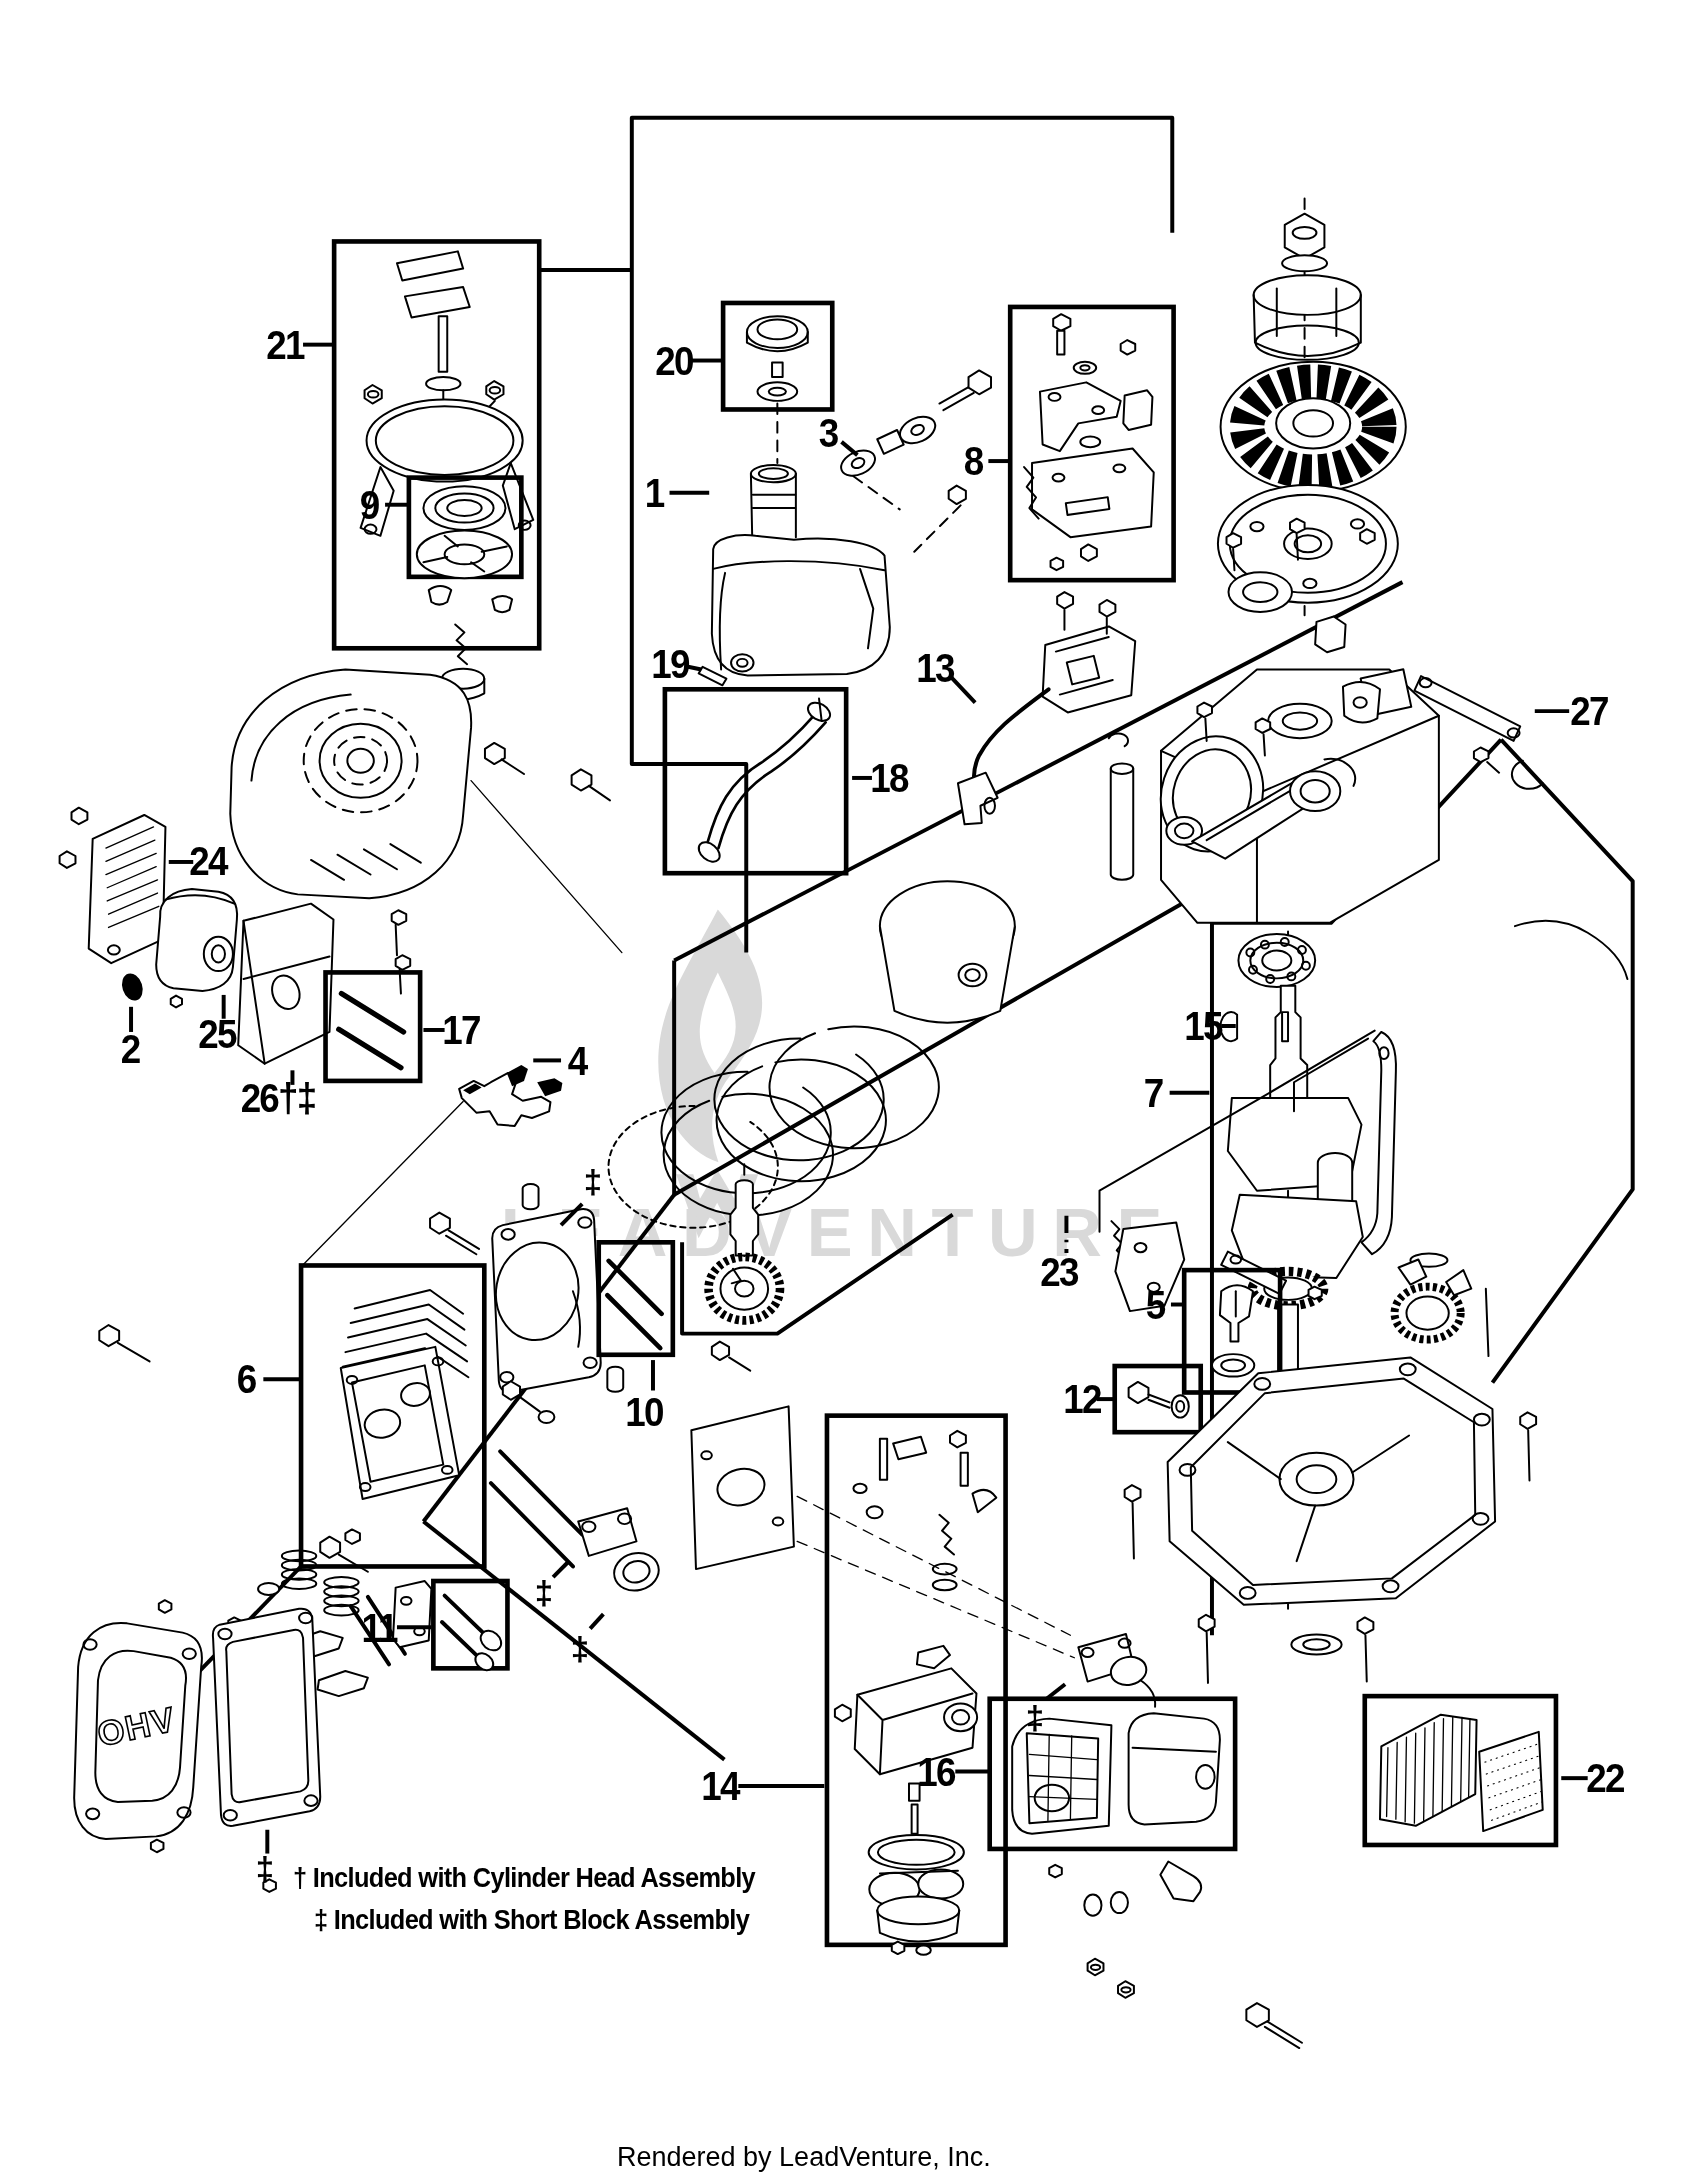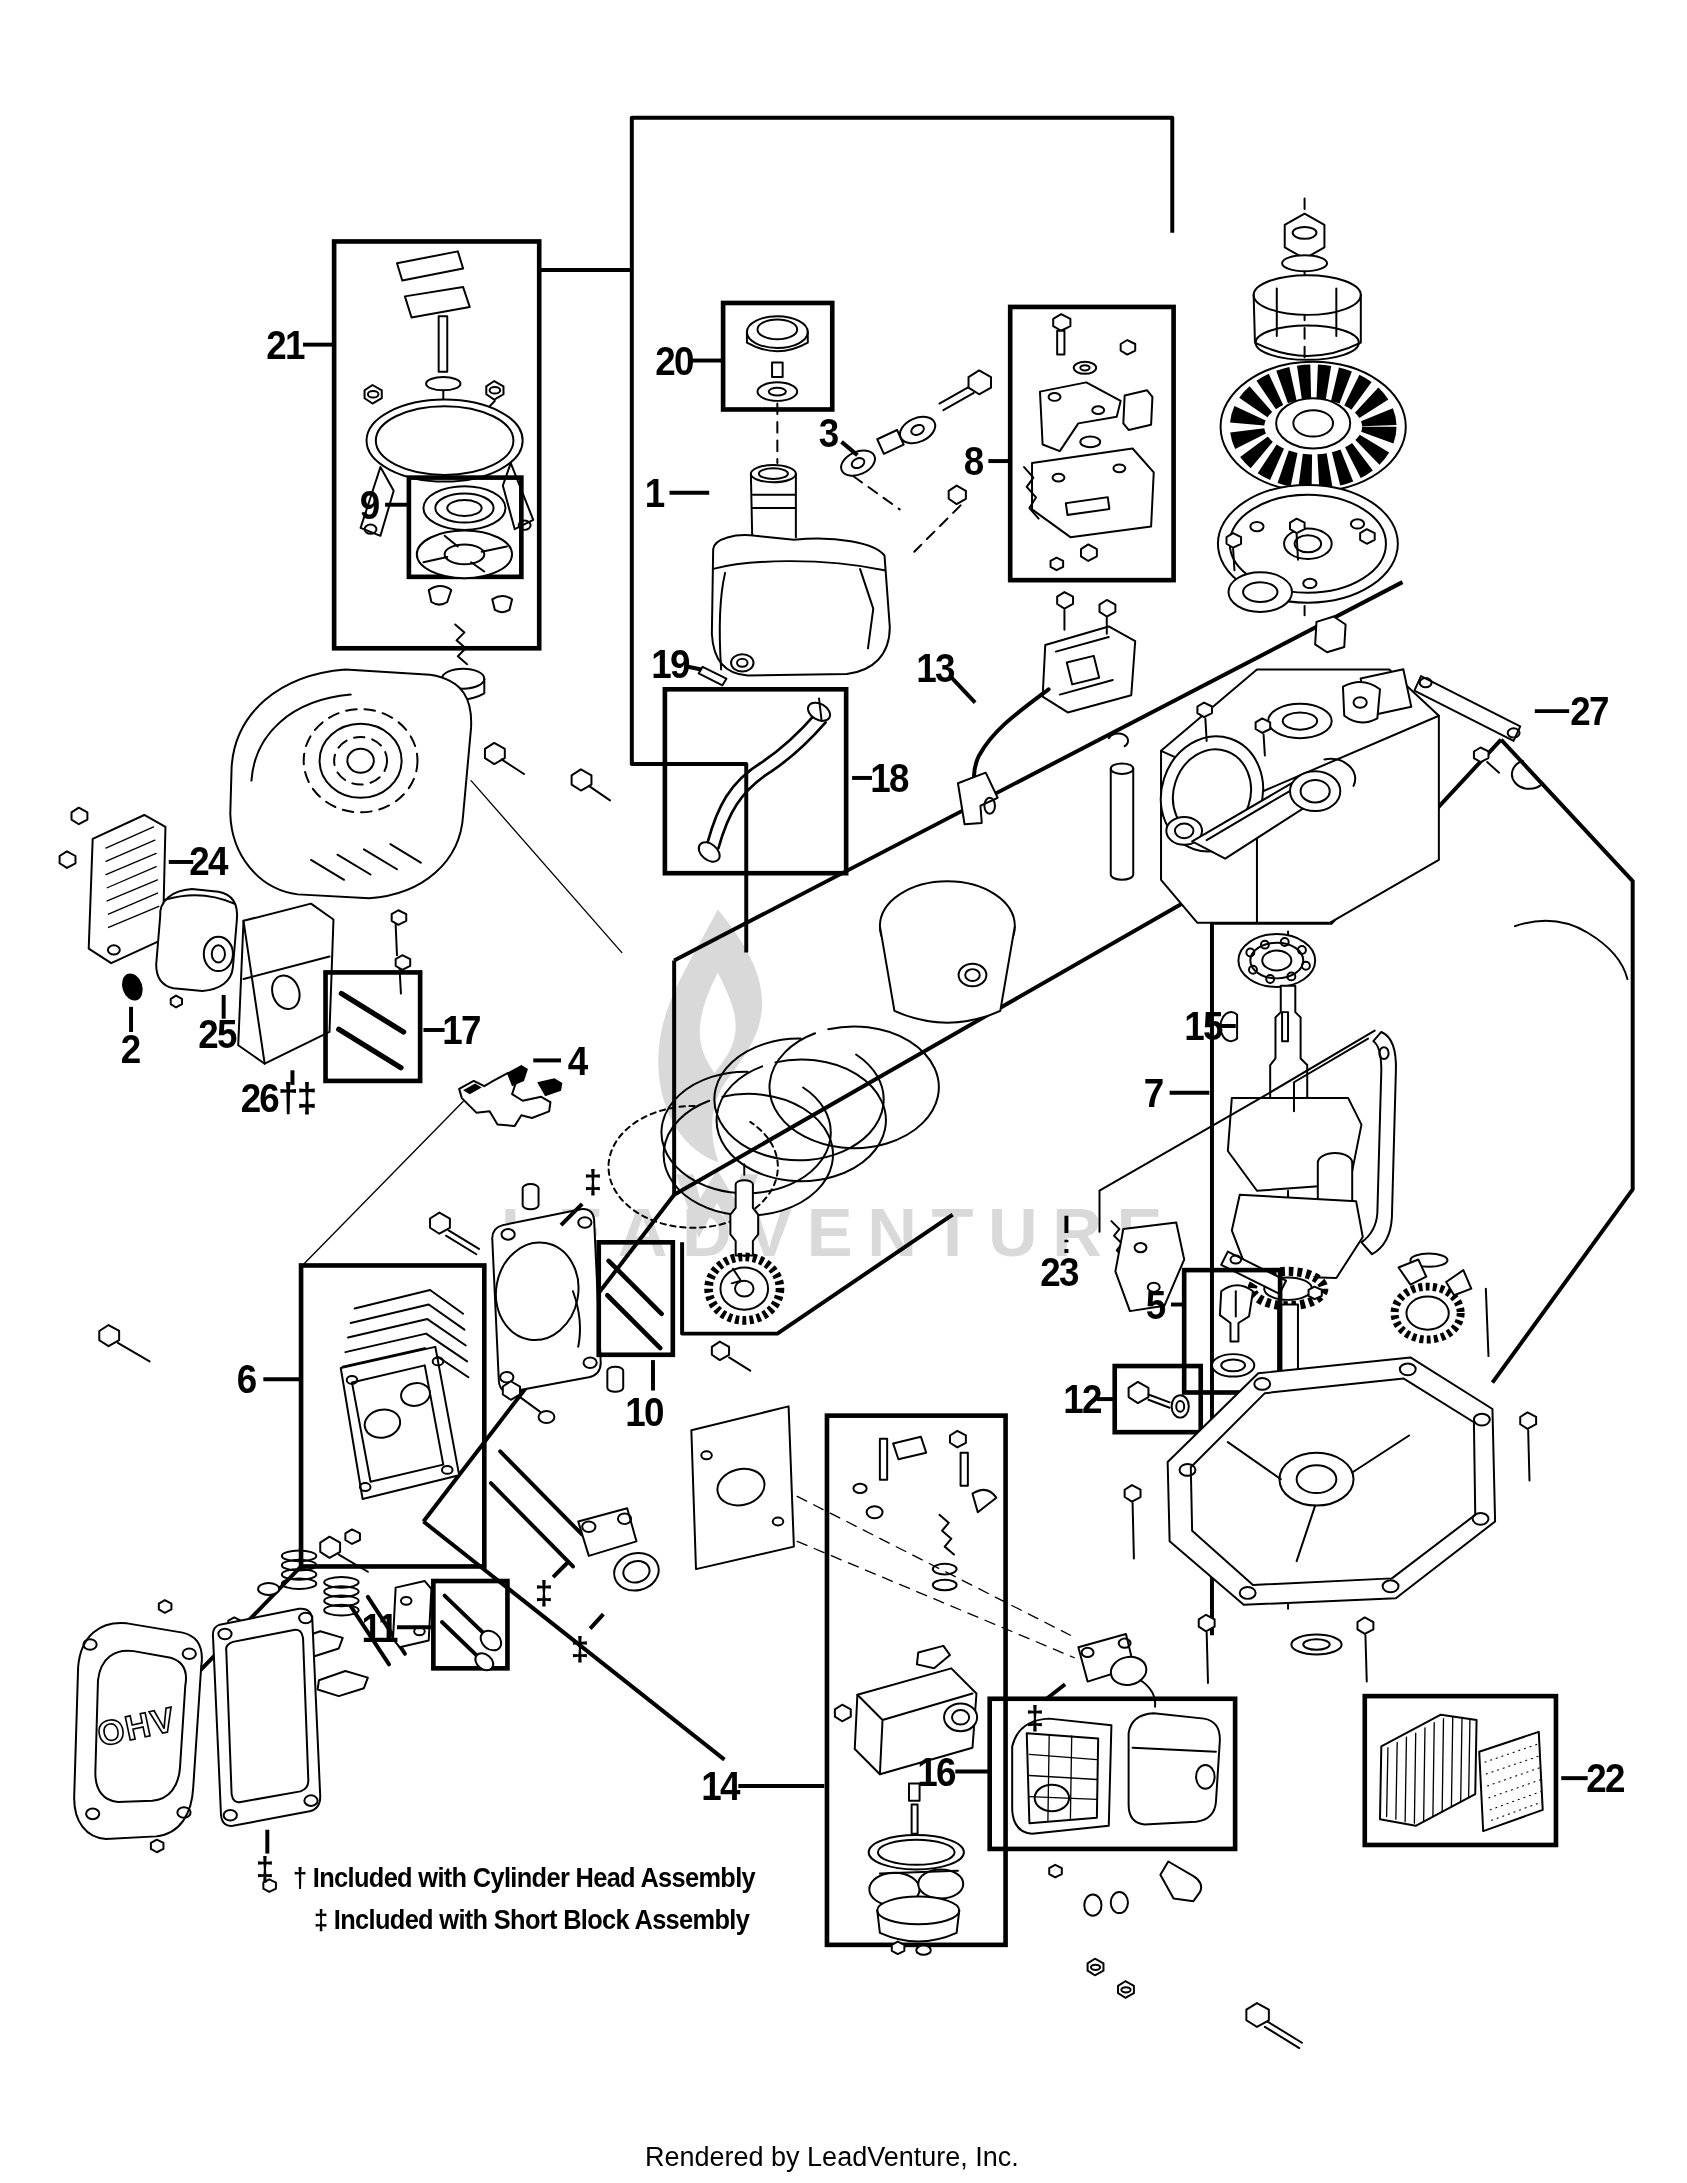--- a/index.html
+++ b/index.html
@@ -694,16 +694,16 @@
       <div class="sym" style="left: 593px; top: 1182px;">‡</div>
       <div class="sym" style="left: 544px; top: 1593px;">‡</div>
       <div class="sym" style="left: 580px; top: 1649px;">‡</div>
       <div class="sym" style="left: 265px; top: 1869px;">‡</div>
       <div class="sym" style="left: 1035px; top: 1718px;">‡</div>
     </div>
 
 <div class="footnote" style="left:293px;top:1863px">† Included with Cylinder Head Assembly</div>
 <div class="footnote" style="left:314px;top:1905px">‡ Included with Short Block Assembly</div>
 
-<div class="credit" style="left:645px;top:2142px">Rendered by LeadVenture, Inc.</div>
+<div class="credit" style="left:617px;top:2142px">Rendered by LeadVenture, Inc.</div>
 
 </div>
 
 
 </body></html>

